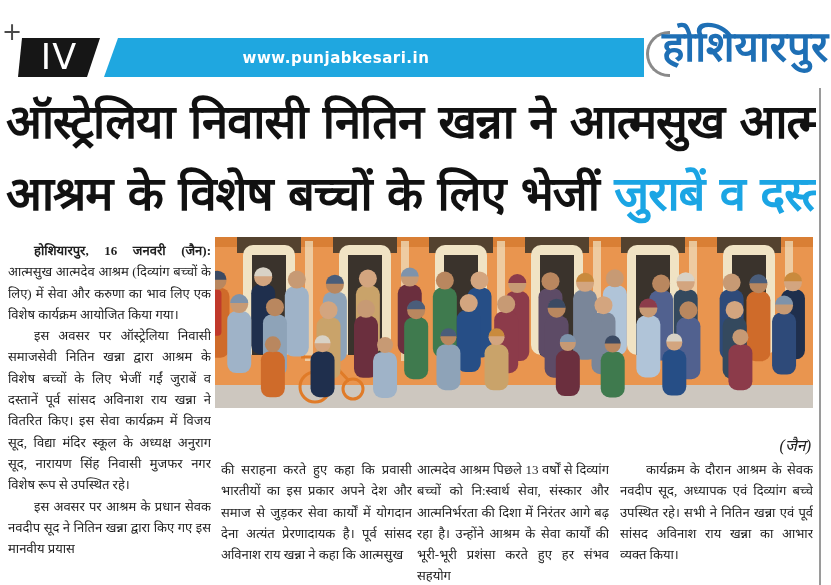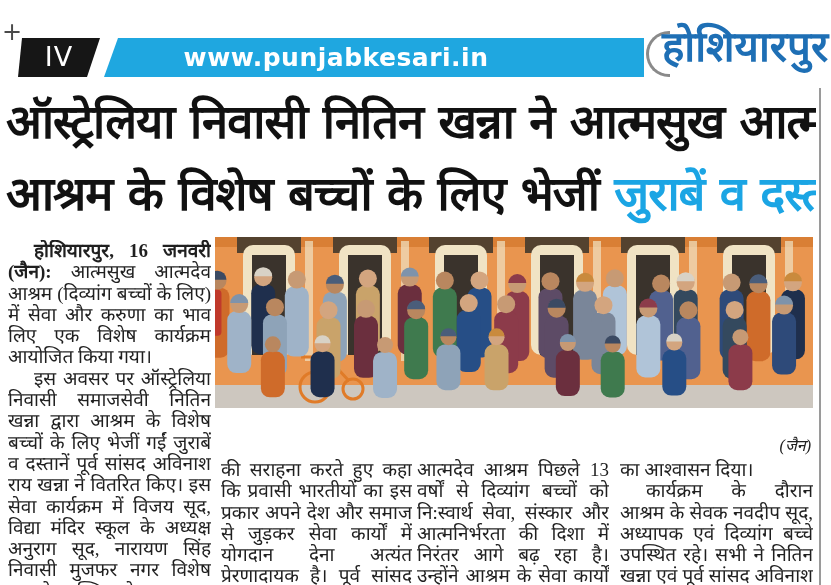--- a/index.html
+++ b/index.html
@@ -15,30 +15,30 @@
     font-family:"DejaVu Sans",sans-serif;font-weight:400;
   }
   .pageno-box{
     position:absolute;left:18px;top:38px;width:82px;height:39px;
     background:#161616;
     clip-path:polygon(4px 0,100% 0,calc(100% - 13px) 100%,0 100%);
     display:flex;align-items:center;justify-content:center;
   }
   .pageno-box span{
     color:#ffffff;font-family:"DejaVu Sans",sans-serif;
-    font-size:27px;font-weight:400;letter-spacing:1px;padding-bottom:2px;
+    font-size:35px;font-weight:400;letter-spacing:1px;padding-bottom:2px;
   }
   .site-bar{
     position:absolute;left:104px;top:38px;width:540px;height:39px;
     clip-path:polygon(14px 0,100% 0,100% 100%,0 100%);
     display:flex;align-items:center;justify-content:center;
   }
   .site-bar span{
     color:#ffffff;font-family:"DejaVu Sans",sans-serif;
-    font-size:25px;font-weight:700;letter-spacing:.5px;
+    font-size:15px;font-weight:700;letter-spacing:.5px;
     transform:translateX(-38px);
   }
   .edition-bracket{
     position:absolute;left:646px;top:31px;width:24px;height:46px;
     border:3px solid #8a8a8a;border-right:none;
     border-radius:26px 0 0 26px;background:#ffffff;box-sizing:border-box;
   }
   .edition-name{
     position:absolute;left:662px;top:24px;width:200px;
     font-family:"DejaVu Sans",sans-serif;font-weight:700;
@@ -48,21 +48,21 @@
   .headline{
     position:absolute;left:6px;top:86px;width:810px;height:150px;
     font-family:"DejaVu Sans",sans-serif;font-weight:700;
     font-size:47px;line-height:72px;letter-spacing:-1px;color:#111111;
     white-space:nowrap;overflow:hidden;
   }
   .headline .hl-line{display:block;height:72px;}
   
   .bodycol{
     position:absolute;text-align:justify;overflow:hidden;
-    font-size:19px;line-height:21.3px;color:#1f1f1f;
+    font-size:13px;line-height:21.3px;color:#1f1f1f;
   }
   .bodycol p{margin:0;text-indent:26px;}
   .dateline{font-weight:700;}
   #col1{left:8px;top:240px;width:203px;height:345px;}
   #col2{left:221px;top:459px;width:191px;height:126px;}
   #col3{left:417px;top:459px;width:192px;height:126px;}
   #col4{left:620px;top:459px;width:193px;height:126px;}
   #col2 p,#col3 p{text-indent:0;}
   #col4 p.cont{text-indent:0;}
   
@@ -247,17 +247,16 @@
   <span class="credit">(जैन)</span>
 </div>
 
 <div class="bodycol" id="col2">
   <p>की सराहना करते हुए कहा कि प्रवासी भारतीयों का इस प्रकार अपने देश और समाज से जुड़कर सेवा कार्यों में योगदान देना अत्यंत प्रेरणादायक है। पूर्व सांसद अविनाश राय खन्ना ने कहा कि आत्मसुख</p>
 </div>
 <div class="bodycol" id="col3">
   <p>आत्मदेव आश्रम पिछले 13 वर्षों से दिव्यांग बच्चों को नि:स्वार्थ सेवा, संस्कार और आत्मनिर्भरता की दिशा में निरंतर आगे बढ़ रहा है। उन्होंने आश्रम के सेवा कार्यों की भूरी-भूरी प्रशंसा करते हुए हर संभव सहयोग</p>
 </div>
 <div class="bodycol" id="col4">
-  <p class="cont">का आश्वासन दिया।</p>
   <p>कार्यक्रम के दौरान आश्रम के सेवक नवदीप सूद, अध्यापक एवं दिव्यांग बच्चे उपस्थित रहे। सभी ने नितिन खन्ना एवं पूर्व सांसद अविनाश राय खन्ना का आभार व्यक्त किया।</p>
 </div>
 
 <div class="vrule"></div>
 
 </body></html>

